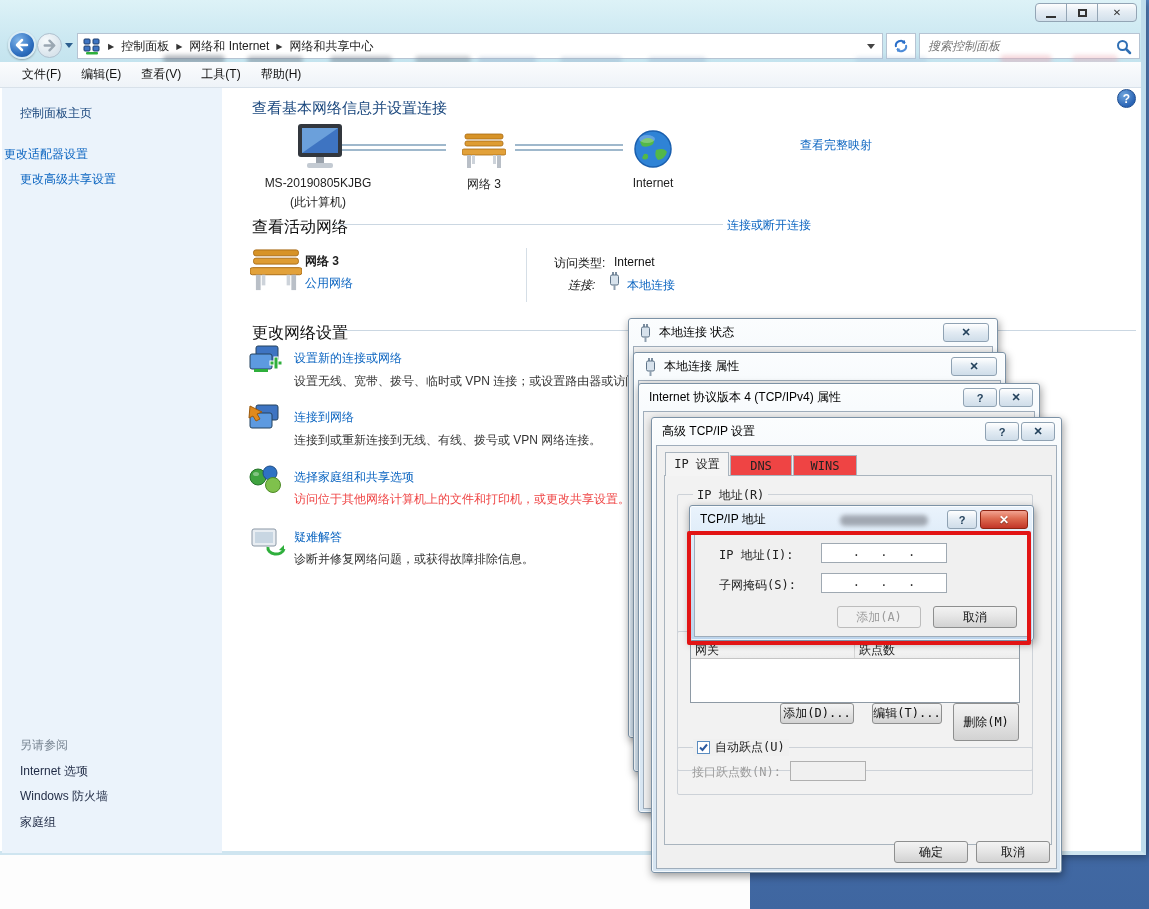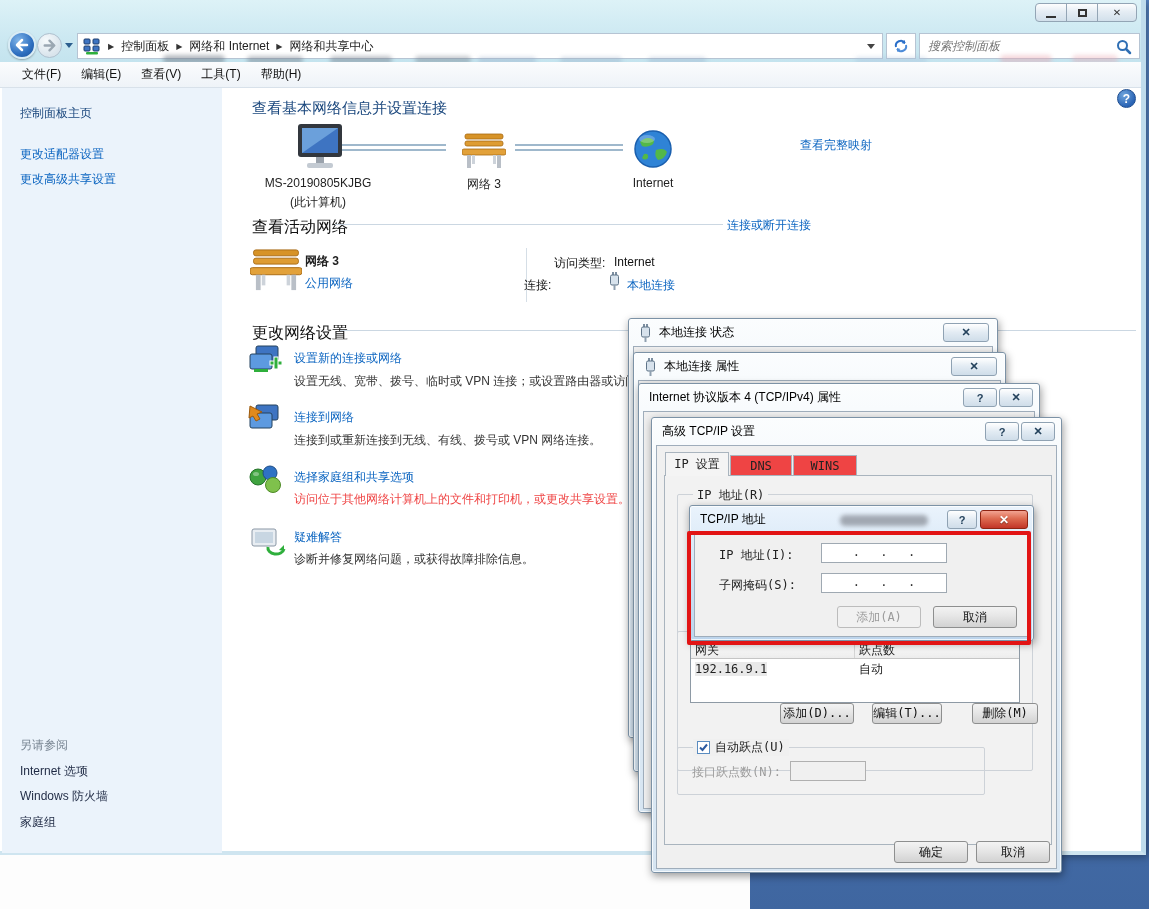--- a/index.html
+++ b/index.html
@@ -149,21 +149,21 @@
   <div id="menubar" class="abs">
     <span class="menu-item">文件(F)</span>
     <span class="menu-item">编辑(E)</span>
     <span class="menu-item">查看(V)</span>
     <span class="menu-item">工具(T)</span>
     <span class="menu-item">帮助(H)</span>
   </div>
 
   <div id="sidebar" class="abs">
     <div class="abs navy" style="left:18px; top:17px;">控制面板主页</div>
-    <div class="abs link" style="left:18px; top:58px;">更改适配器设置</div>
+    <div class="abs link" style="left:2px; top:58px;">更改适配器设置</div>
     <div class="abs link" style="left:18px; top:83px;">更改高级共享设置</div>
     <div class="abs" style="left:18px; top:649px; color:#7A8794;">另请参阅</div>
     <div class="abs" style="left:18px; top:675px; color:#1F2A44;">Internet 选项</div>
     <div class="abs" style="left:18px; top:700px; color:#1F2A44;">Windows 防火墙</div>
     <div class="abs" style="left:18px; top:726px; color:#1F2A44;">家庭组</div>
   </div>
 
   <div class="abs" style="left:1117px; top:89px; width:19px; height:19px; border-radius:50%;
        background:radial-gradient(circle at 35% 30%, #6FA5DC, #2A64B5 70%); border:1px solid #1C4C8F;
        color:#fff; font-weight:bold; font-size:12px; display:flex; align-items:center; justify-content:center;">
@@ -215,21 +215,21 @@
     <rect x="5" y="25" width="4" height="13" fill="#B9BFC7"></rect>
     <rect x="35" y="25" width="4" height="13" fill="#B9BFC7"></rect>
     <rect x="10" y="25" width="3" height="9" fill="#CDD3DA"></rect>
     <rect x="31" y="25" width="3" height="9" fill="#CDD3DA"></rect>
   </svg>
   <div class="abs" style="left:305px; top:253px; font-weight:bold;">网络  3</div>
   <div class="abs link" style="left:305px; top:275px;">公用网络</div>
   <div class="abs" style="left:526px; top:248px; width:1px; height:54px; background:#D5DEE6;"></div>
   <div class="abs" style="left:536px; top:255px; color:#111;margin-left:18px;">访问类型:</div>
   <div class="abs" style="left:614px; top:255px; color:#111;">Internet</div>
-  <div class="abs" style="left:524px; top:277px; color:#111;">连接:</div>
+  <div class="abs" style="left:568px; top:277px; color:#111;font-style:italic;">连接:</div>
   <svg class="abs" style="left:608px; top:272px;" width="13" height="18" viewBox="0 0 13 18">
     <rect x="4" y="0" width="2" height="3" fill="#7C8EA0"></rect>
       <rect x="7" y="0" width="2" height="3" fill="#7C8EA0"></rect>
     <rect x="2.5" y="3" width="8" height="10" rx="1.5" fill="#D7E2EC" stroke="#5F7488"></rect>
     <rect x="5.5" y="13" width="2" height="5" fill="#8FA0B0"></rect>
   </svg>
   <div class="abs link" style="left:627px; top:277px;">本地连接</div>
 
   <div class="abs sec-head" style="left:252px; top:323px;">更改网络设置</div>
   <div class="abs rule" style="left:340px; top:330px; width:796px;"></div>
@@ -347,37 +347,33 @@
       <span class="legend" style="background:#F2F2F2;">IP 地址(R)</span>
     </div>
 
     <div class="fieldset" style="left:20px; top:185px; width:356px; height:140px; background:#F2F2F2;"></div>
 
     <div class="abs" style="left:33px; top:195px; width:330px; height:62px; background:#fff; border:1px solid #8E9AA5;">
       <div style="display:flex; height:17px; background:linear-gradient(#FFFFFF,#ECECEC); border-bottom:1px solid #C5C5C5;">
         <div style="width:164px; border-right:1px solid #D5D5D5; padding-left:4px;">网关</div>
         <div style="padding-left:4px;">跃点数</div>
       </div>
-      <div style="display:flex; height:20px; align-items:center;">
-        <div style="width:164px; padding-left:4px;"><span style="background:#E9E9E9;">192.16.9.1</span></div>
-        <div style="padding-left:4px; font-family:'Liberation Sans',sans-serif;">自动</div>
-      </div>
     </div>
 
     <div class="btn abs mono" style="left:123px; top:257px; width:74px; height:21px;">
       <span>添加(D)...</span>
     </div>
     <div class="btn abs mono" style="left:215px; top:257px; width:70px; height:21px;">
       <span>编辑(T)...</span>
     </div>
-    <div class="btn abs mono" style="left:296px; top:257px; width:66px; height:21px;margin-left:19px;">
+    <div class="btn abs mono" style="left:296px; top:257px; width:66px; height:38px;">
       <span>删除(M)</span>
     </div>
 
-    <div class="fieldset" style="left:20px; top:301px; width:308px; height:48px;">
+    <div class="fieldset" style="left:20px; top:301px; width:356px; height:48px;">
       <div class="legend" style="display:flex; align-items:center; gap:5px; top:-9px;">
         <div style="width:13px; height:13px; background:#fff; border:1px solid #5A8CC0; display:flex; align-items:center; justify-content:center;">
           <svg width="11" height="11" viewBox="0 0 11 11">
             <path d="M2 5.5 L4.5 8 L9 2.5" stroke="#2C5AA0" stroke-width="2" fill="none"></path>
           </svg>
         </div>
         <span>自动跃点(U)</span>
       </div>
       <span class="abs" style="left:14px; top:16px; color:#9B9B9B;">接口跃点数(N):</span>
       <div class="abs" style="left:112px; top:13px; width:76px; height:20px; background:#F0F0F0; border:1px solid #B0B0B0;">

